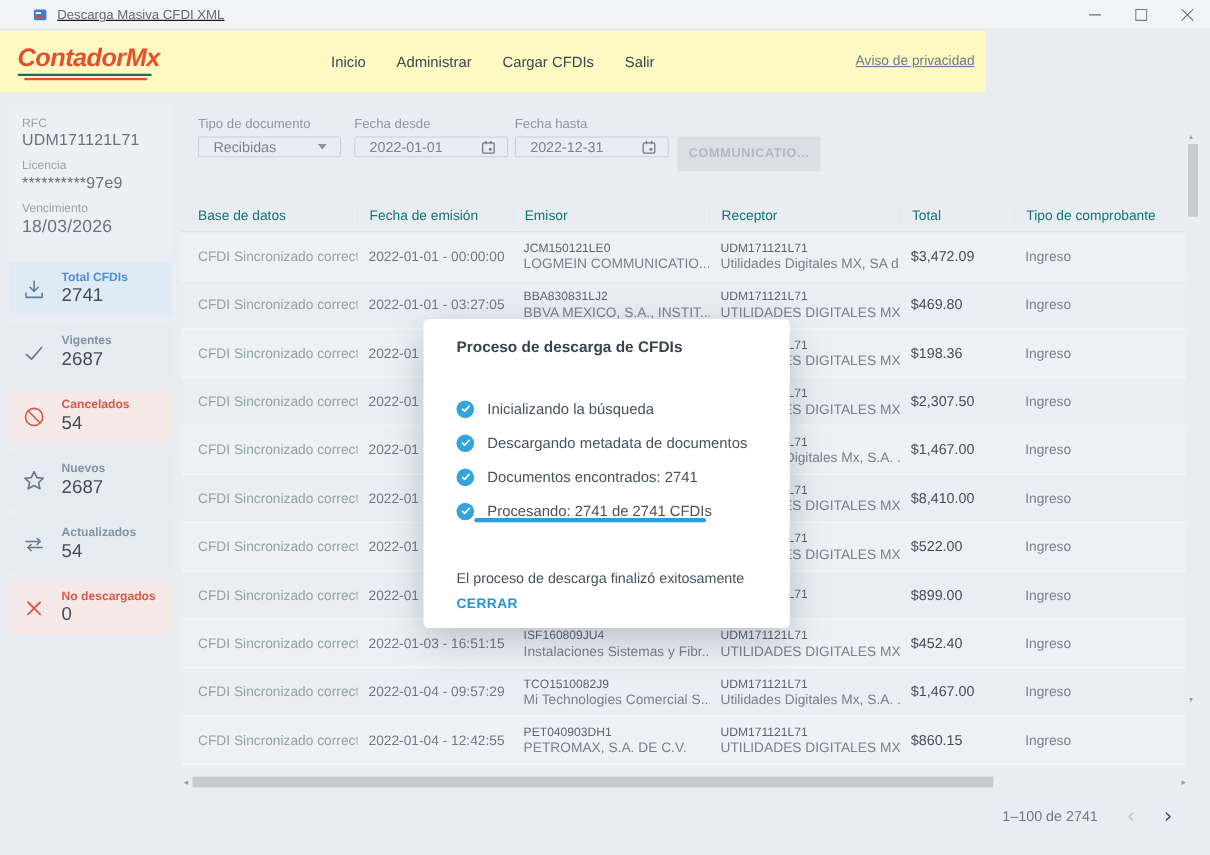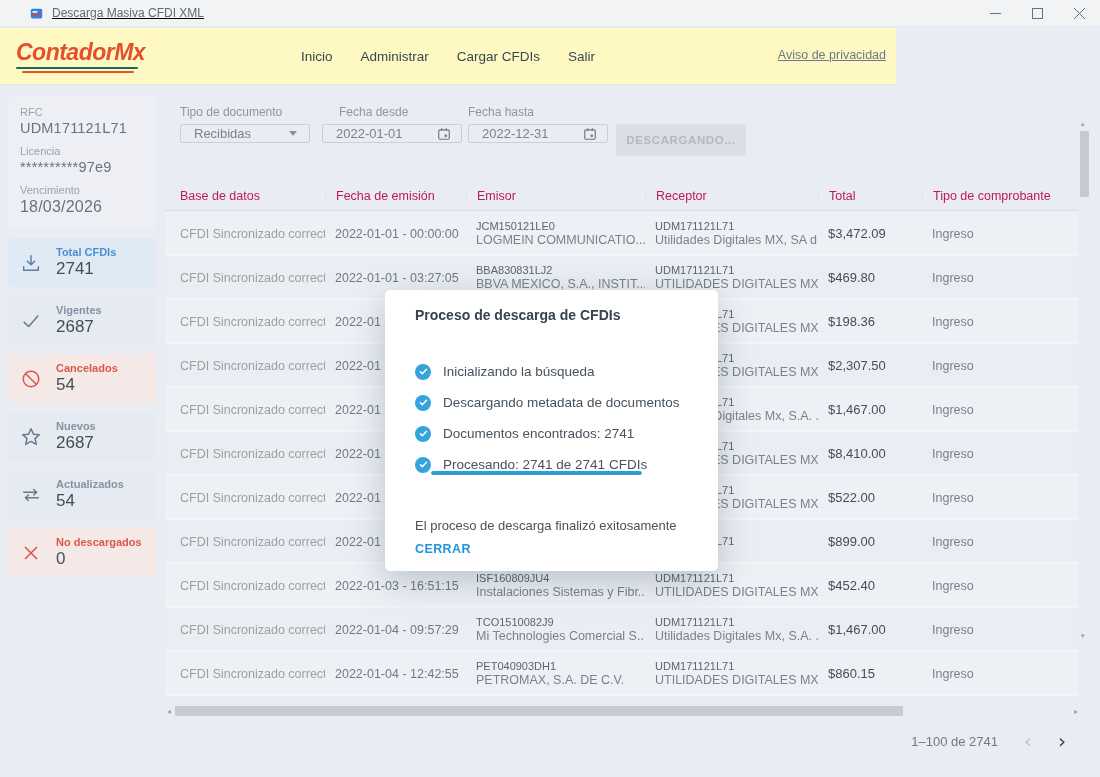--- a/index.html
+++ b/index.html
@@ -55,21 +55,21 @@
   .caret { width:0; height:0; border-left:4px solid transparent; border-right:4px solid transparent;
     border-top:5px solid #8b949e; margin-right:12px; }
   .cal-icon { margin-right:10px; color:#6f7a84; }
   .dl-btn { position:absolute; top:29px; left:451px; width:130px; height:32px; background:#dbdfe5;
     border:none; border-radius:2px; font-size:11.5px; letter-spacing:0.6px; color:#b2b8c0;
     font-family:"Liberation Sans",sans-serif; font-weight:bold; }
 
   
   .thead { position:absolute; top:87px; left:0; width:913px; height:29px; border-bottom:1px solid #dde1e7;
     display:flex; align-items:center; }
-  .thead .hc { font-size:12.5px; color:#be185d; white-space:nowrap; overflow:hidden; height:18px; line-height:18px; }
+  .thead .hc { font-size:12.5px; color:#0f766e; white-space:nowrap; overflow:hidden; height:18px; line-height:18px; }
   .thead .hc + .hc { border-left:1px solid #e1e5ea; }
   .rows-viewport { position:absolute; top:117px; left:0; width:913px; height:489px; overflow:hidden; }
   .trow { height:44px; display:flex; align-items:center; border-bottom:2px solid #f2f4f8; }
   .trow:nth-child(odd) { background:#edf1f6; }
   .trow:nth-child(even) { background:#eaeef4; }
   .c { white-space:nowrap; overflow:hidden; }
   .hc-status,.c-status { width:160px; padding-left:15px; }
   .hc-date,.c-date   { width:141px; padding-left:10px; }
   .hc-emisor,.c-emisor { width:179px; padding-left:10px; }
   .hc-receptor,.c-receptor { width:173px; padding-left:10px; }
@@ -246,21 +246,21 @@
       <div class="stat-label">No descargados</div>
       <div class="stat-value">0</div>
     </div>
   </div>
 </div>
 </div>
 
 <div class="main">
 
   <span class="filter-label" style="left:15px">Tipo de documento</span>
-  <span class="filter-label" style="left:174px">Fecha desde</span>
+  <span class="filter-label" style="left:157px">Fecha desde</span>
   <span class="filter-label" style="left:303px">Fecha hasta</span>
 
   <div class="f-ctl" style="left:15px; width:130px; padding-left:13px;">
     <span class="grow">Recibidas</span>
     <span class="caret"></span>
   </div>
   <div class="f-ctl" style="left:157px; width:140px; padding-left:13px;">
     <span class="grow">2022-01-01</span>
     <svg class="cal-icon" width="14" height="14" viewBox="0 0 24 24" fill="none" stroke="currentColor" stroke-width="2">
       <rect x="3" y="5" width="18" height="16" rx="2"></rect>
@@ -271,21 +271,21 @@
   </div>
   <div class="f-ctl" style="left:303px; width:140px; padding-left:13px;">
     <span class="grow">2022-12-31</span>
     <svg class="cal-icon" width="14" height="14" viewBox="0 0 24 24" fill="none" stroke="currentColor" stroke-width="2">
       <rect x="3" y="5" width="18" height="16" rx="2"></rect>
         <line x1="8" y1="2" x2="8" y2="7"></line>
         <line x1="16" y1="2" x2="16" y2="7"></line>
         <rect x="13" y="13" width="4" height="4" fill="currentColor" stroke="none"></rect>
     </svg>
   </div>
-  <button class="dl-btn" disabled="">DESCARGANDO...</button>
+  <button class="dl-btn" disabled="">COMMUNICATIO...</button>
 
   <div class="thead">
     <div class="hc hc-status">Base de datos</div>
     <div class="hc hc-date">Fecha de emisión</div>
     <div class="hc hc-emisor">Emisor</div>
     <div class="hc hc-receptor">Receptor</div>
     <div class="hc hc-total">Total</div>
     <div class="hc hc-tipo">Tipo de comprobante</div>
   </div>
 

